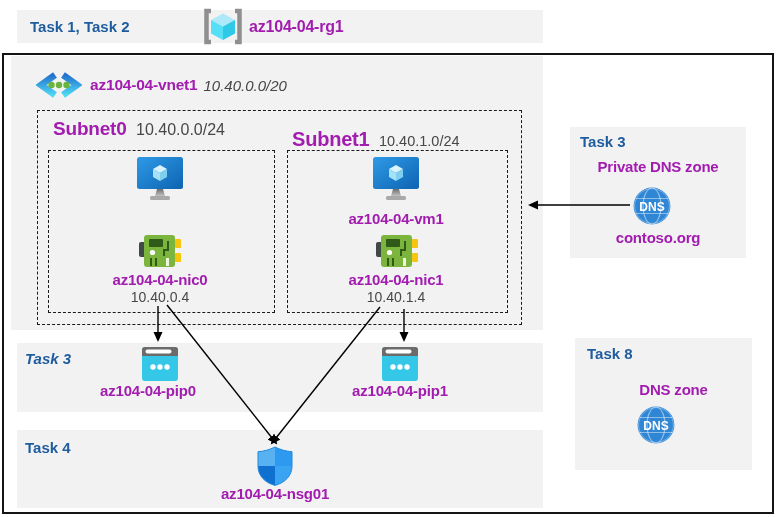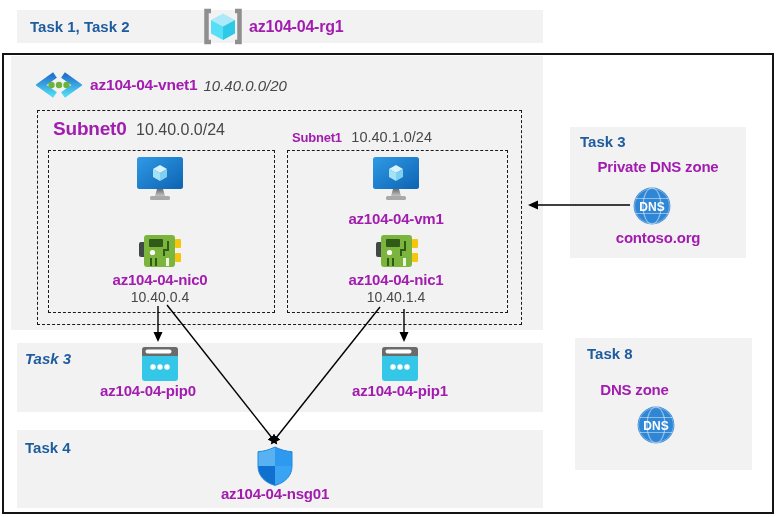--- a/index.html
+++ b/index.html
@@ -65,21 +65,21 @@
 
   <div class="abs dashed" style="left:37px;top:110px;width:485px;height:215px;"></div>
 
   <div class="abs" style="left:53px;top:118px;">
     <span class="name-bold" style="font-size:19px;">Subnet0</span>
     <span class="txt-reg" style="font-size:16px;margin-left:5px;">10.40.0.0/24</span>
   </div>
   <div class="abs dashed" style="left:48px;top:150px;width:227px;height:163px;"></div>
 
   <div class="abs" style="left:292px;top:128px;">
-    <span class="name-bold" style="font-size:13px;">Subnet1</span>
+    <span class="name-bold" style="font-size:20px;">Subnet1</span>
     <span class="txt-reg" style="font-size:14.5px;margin-left:5px;">10.40.1.0/24</span>
   </div>
   <div class="abs dashed" style="left:287px;top:150px;width:221px;height:163px;"></div>
 
   <svg width="0" height="0" style="position:absolute;">
     <defs>
       <linearGradient id="vmscr" x1="0" y1="0" x2="1" y2="1">
         <stop offset="0" stop-color="#2f9ae6"></stop>
           <stop offset="1" stop-color="#0d63b2"></stop>
       </linearGradient>
@@ -216,21 +216,21 @@
       </g>
       <path d="M19,1 C13.5,3.8 7.5,5.4 2,5.7 V20 C2,29.8 8.8,36.6 19,39.4 C29.2,36.6 36,29.8 36,20 V5.7 C30.5,5.4 24.5,3.8 19,1 Z" fill="none" stroke="#2188e0" stroke-width="1"></path>
     </svg>
   </div>
   <div class="abs center" style="left:195px;top:485px;width:160px;">
     <span class="name-bold">az104-04-nsg01</span>
   </div>
 
   <div class="abs band" style="left:575px;top:338px;width:177px;height:132px;"></div>
   <div class="abs task-label" style="left:587px;top:345px;">Task 8</div>
-  <div class="abs center" style="left:546px;top:381px;width:177px;">
+  <div class="abs center" style="left:585px;top:381px;width:177px;">
     <span class="name-bold">DNS zone</span>
   </div>
   <div class="abs" style="left:637px;top:406px;width:38px;height:38px;">
     <svg width="38" height="38" viewBox="0 0 38 38">
       <circle cx="19" cy="19" r="18.4" fill="#2f86d5"></circle>
       <ellipse cx="19" cy="19" rx="9" ry="18" fill="none" stroke="#ffffff" stroke-opacity="0.45" stroke-width="1.2"></ellipse>
       <circle cx="19" cy="19" r="17.4" fill="none" stroke="#ffffff" stroke-opacity="0.35" stroke-width="1"></circle>
       <path d="M2.5,11.5 H35.5 M2.5,26.5 H35.5" stroke="#ffffff" stroke-opacity="0.45" stroke-width="1.2"></path>
       <text x="19" y="23.5" text-anchor="middle" font-size="12" font-weight="bold" fill="#ffffff" font-family="Liberation Sans, sans-serif">DNS</text>
     </svg>

